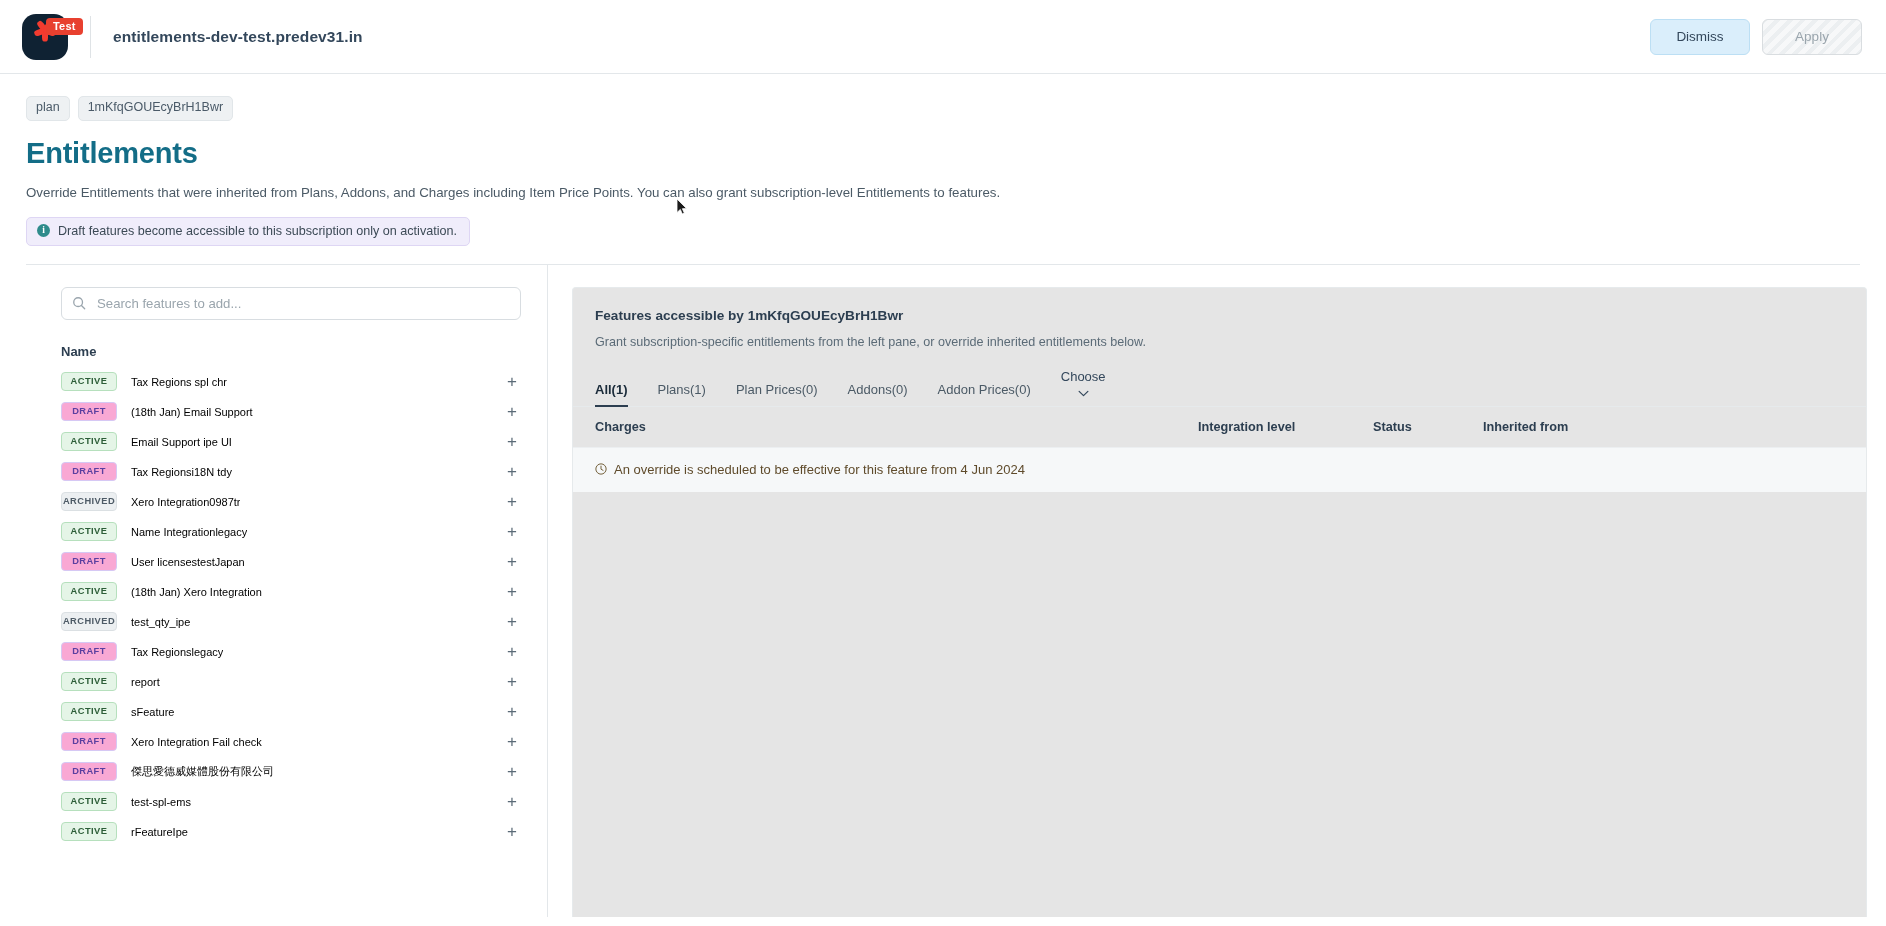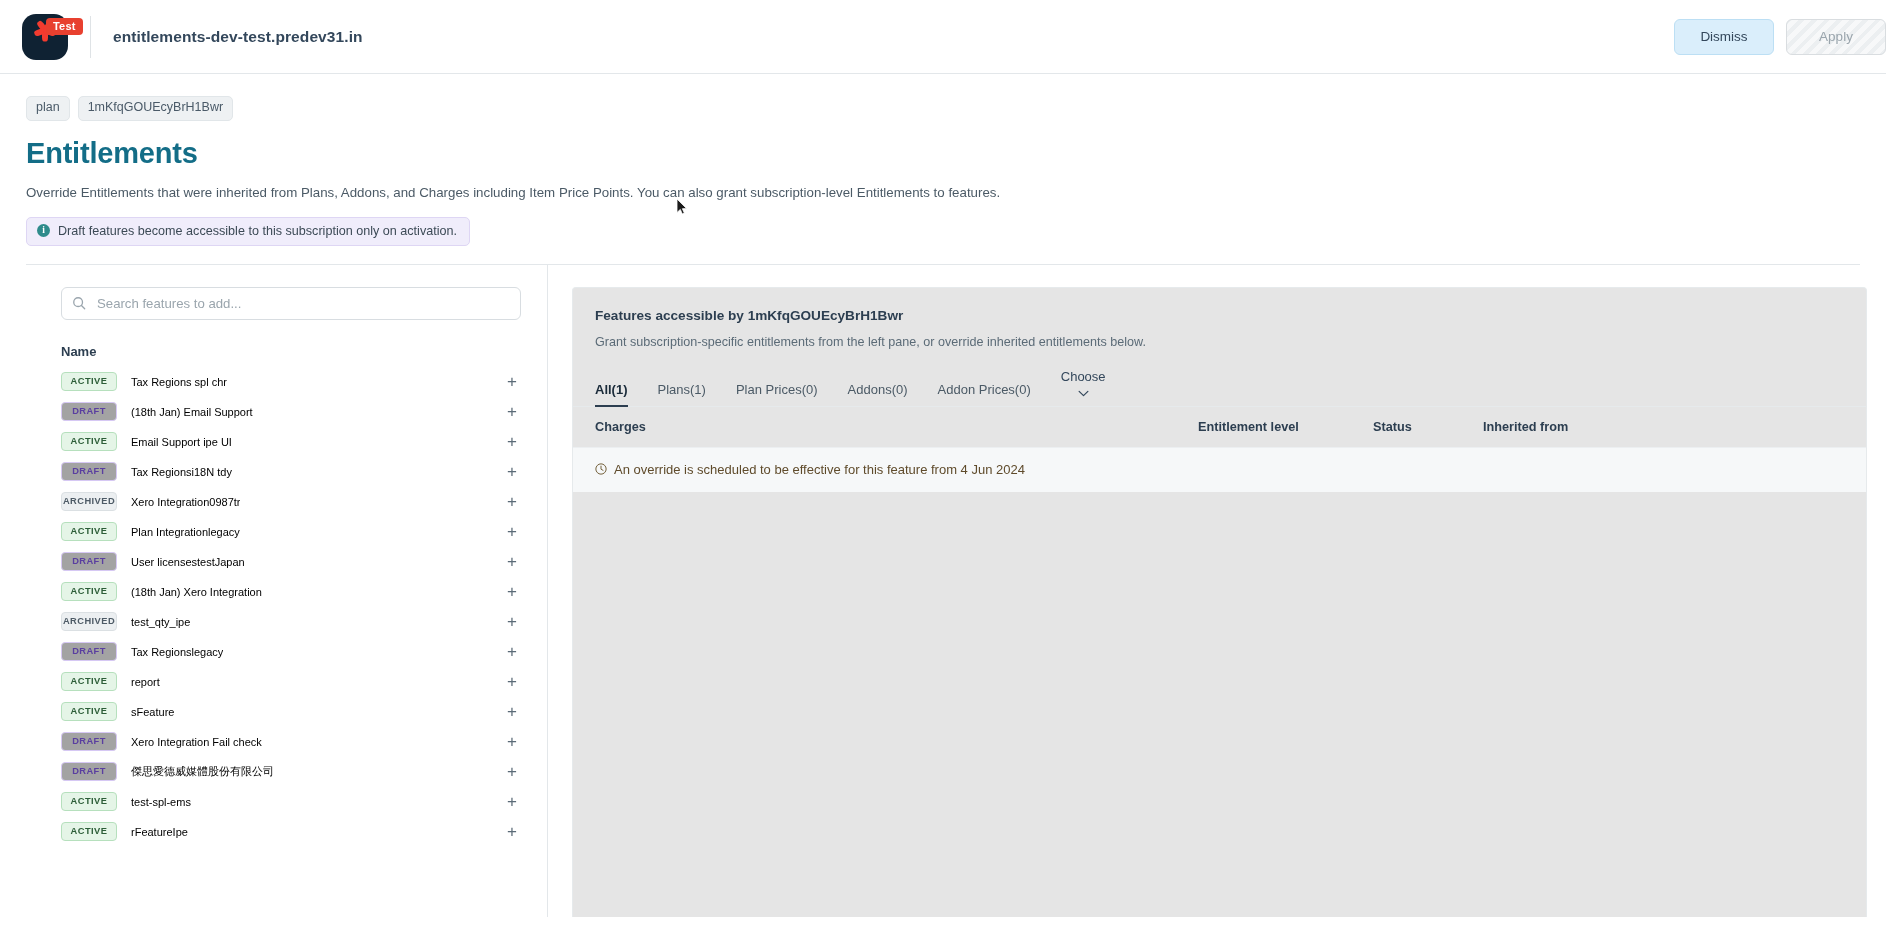--- a/index.html
+++ b/index.html
@@ -71,20 +71,21 @@
     font-size: 15.5px;
     font-weight: 700;
     color: #33475b;
     letter-spacing: .1px;
   }
   .topbar-actions {
     margin-left: auto;
     display: flex;
     align-items: center;
     gap: 12px;
+    padding-right: 24px;
   }
   .btn {
     height: 36px;
     min-width: 100px;
     border-radius: 6px;
     font-size: 13.5px;
     font-family: "Liberation Sans", sans-serif;
     display: inline-flex;
     align-items: center;
     justify-content: center;
@@ -220,21 +221,21 @@
     flex: none;
     text-align: center;
     font-size: 9.3px;
     font-weight: 700;
     letter-spacing: .45px;
     padding: 3px 0 3px 0;
     border-radius: 4px;
     line-height: 1.15;
   }
   .chip.active   { background: #e5f5e7; border: 1px solid #b6e0bd; color: #2c5d37; }
-  .chip.draft    { background: #a3a3a3; border: 1px solid #d6c8f4; color: #5a3fa0; }
+  .chip.draft    { background: #f9a8d4; border: 1px solid #d6c8f4; color: #5a3fa0; }
   .chip.archived { background: #eceff1; border: 1px solid #dbe0e3; color: #4e5b66; }
   .feat-name {
     font-size: 11px;
     color: #000000;
     margin-left: 14px;
     white-space: nowrap;
     overflow: hidden;
   }
   .plus-btn {
     margin-left: auto;
@@ -438,21 +439,21 @@
           <span class="feat-name">Tax Regionsi18N tdy</span>
           <span class="plus-btn">+</span>
         </div>
         <div class="feat-row">
           <span class="chip archived">ARCHIVED</span>
           <span class="feat-name">Xero Integration0987tr</span>
           <span class="plus-btn">+</span>
         </div>
         <div class="feat-row">
           <span class="chip active">ACTIVE</span>
-          <span class="feat-name">Plan Integrationlegacy</span>
+          <span class="feat-name">Name Integrationlegacy</span>
           <span class="plus-btn">+</span>
         </div>
         <div class="feat-row">
           <span class="chip draft">DRAFT</span>
           <span class="feat-name">User licensestestJapan</span>
           <span class="plus-btn">+</span>
         </div>
         <div class="feat-row">
           <span class="chip active">ACTIVE</span>
           <span class="feat-name">(18th Jan) Xero Integration</span>
@@ -517,21 +518,21 @@
           <svg class="chev" width="11" height="7" viewBox="0 0 12 8">
             <path d="M1 1.5 L6 6.5 L11 1.5" fill="none" stroke="#33475b" stroke-width="1.4" stroke-linecap="round" stroke-linejoin="round"></path>
           </svg>
         </div>
       </div>
 
       <table class="ent-table">
         <thead>
           <tr>
             <th class="col-feat">Charges</th>
-            <th class="col-level">Entitlement level</th>
+            <th class="col-level">Integration level</th>
             <th class="col-stat">Status</th>
             <th class="col-inh">Inherited from</th>
           </tr>
         </thead>
         <tbody>
           <tr class="override-row">
             <td colspan="4">
               <span class="override-inner">
                 <span class="clock-ic">
                   <svg width="12" height="12" viewBox="0 0 14 14">

